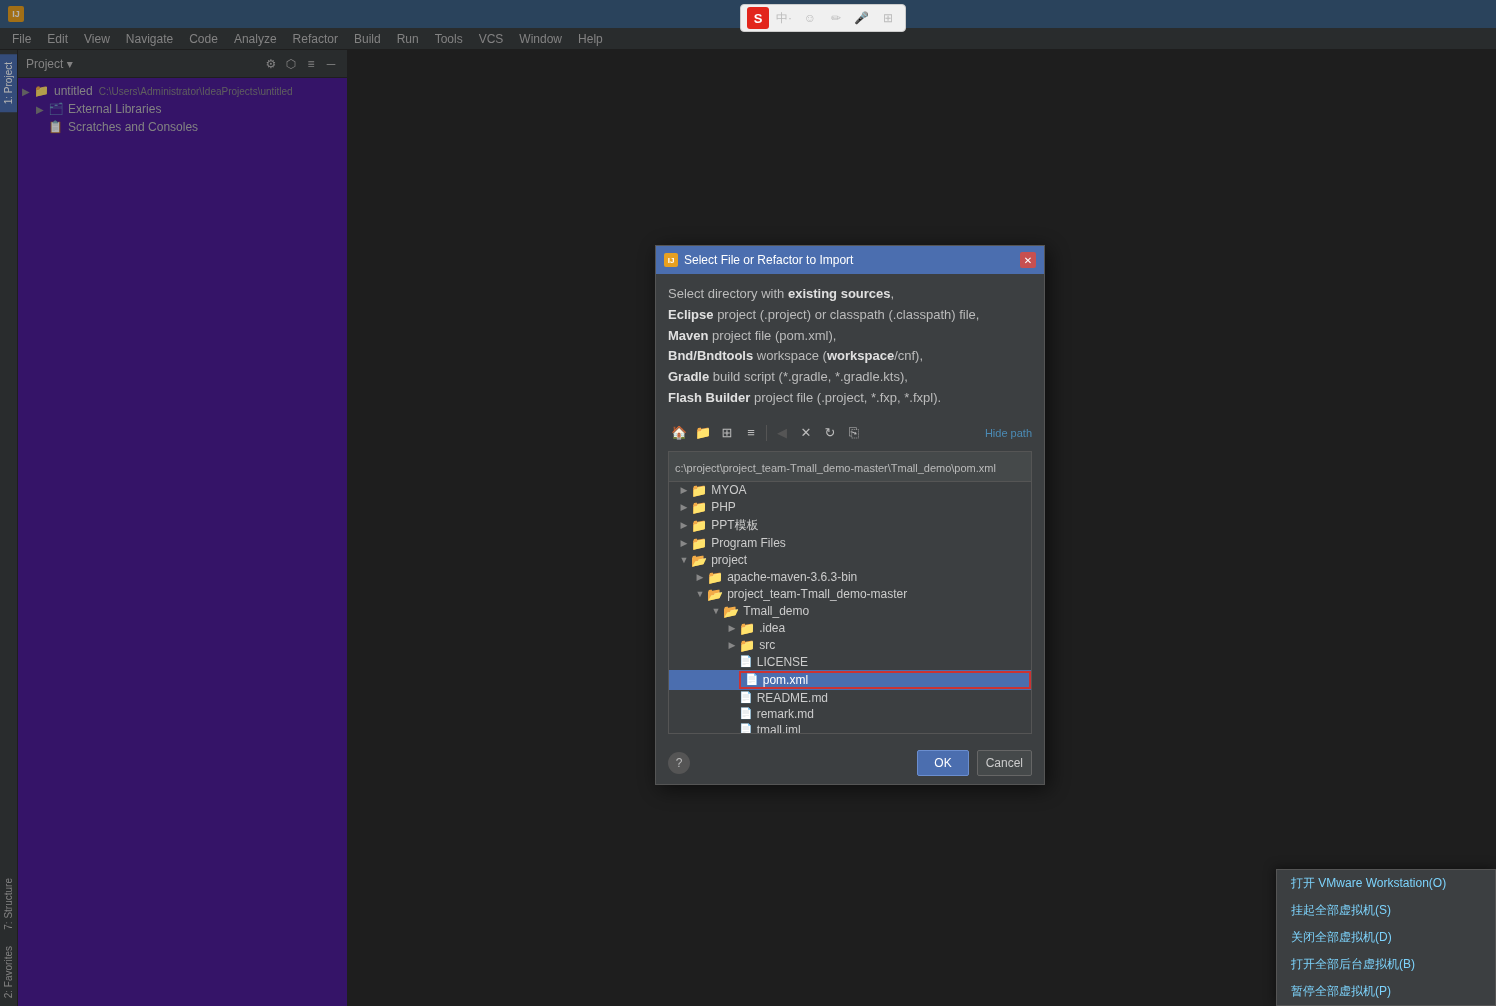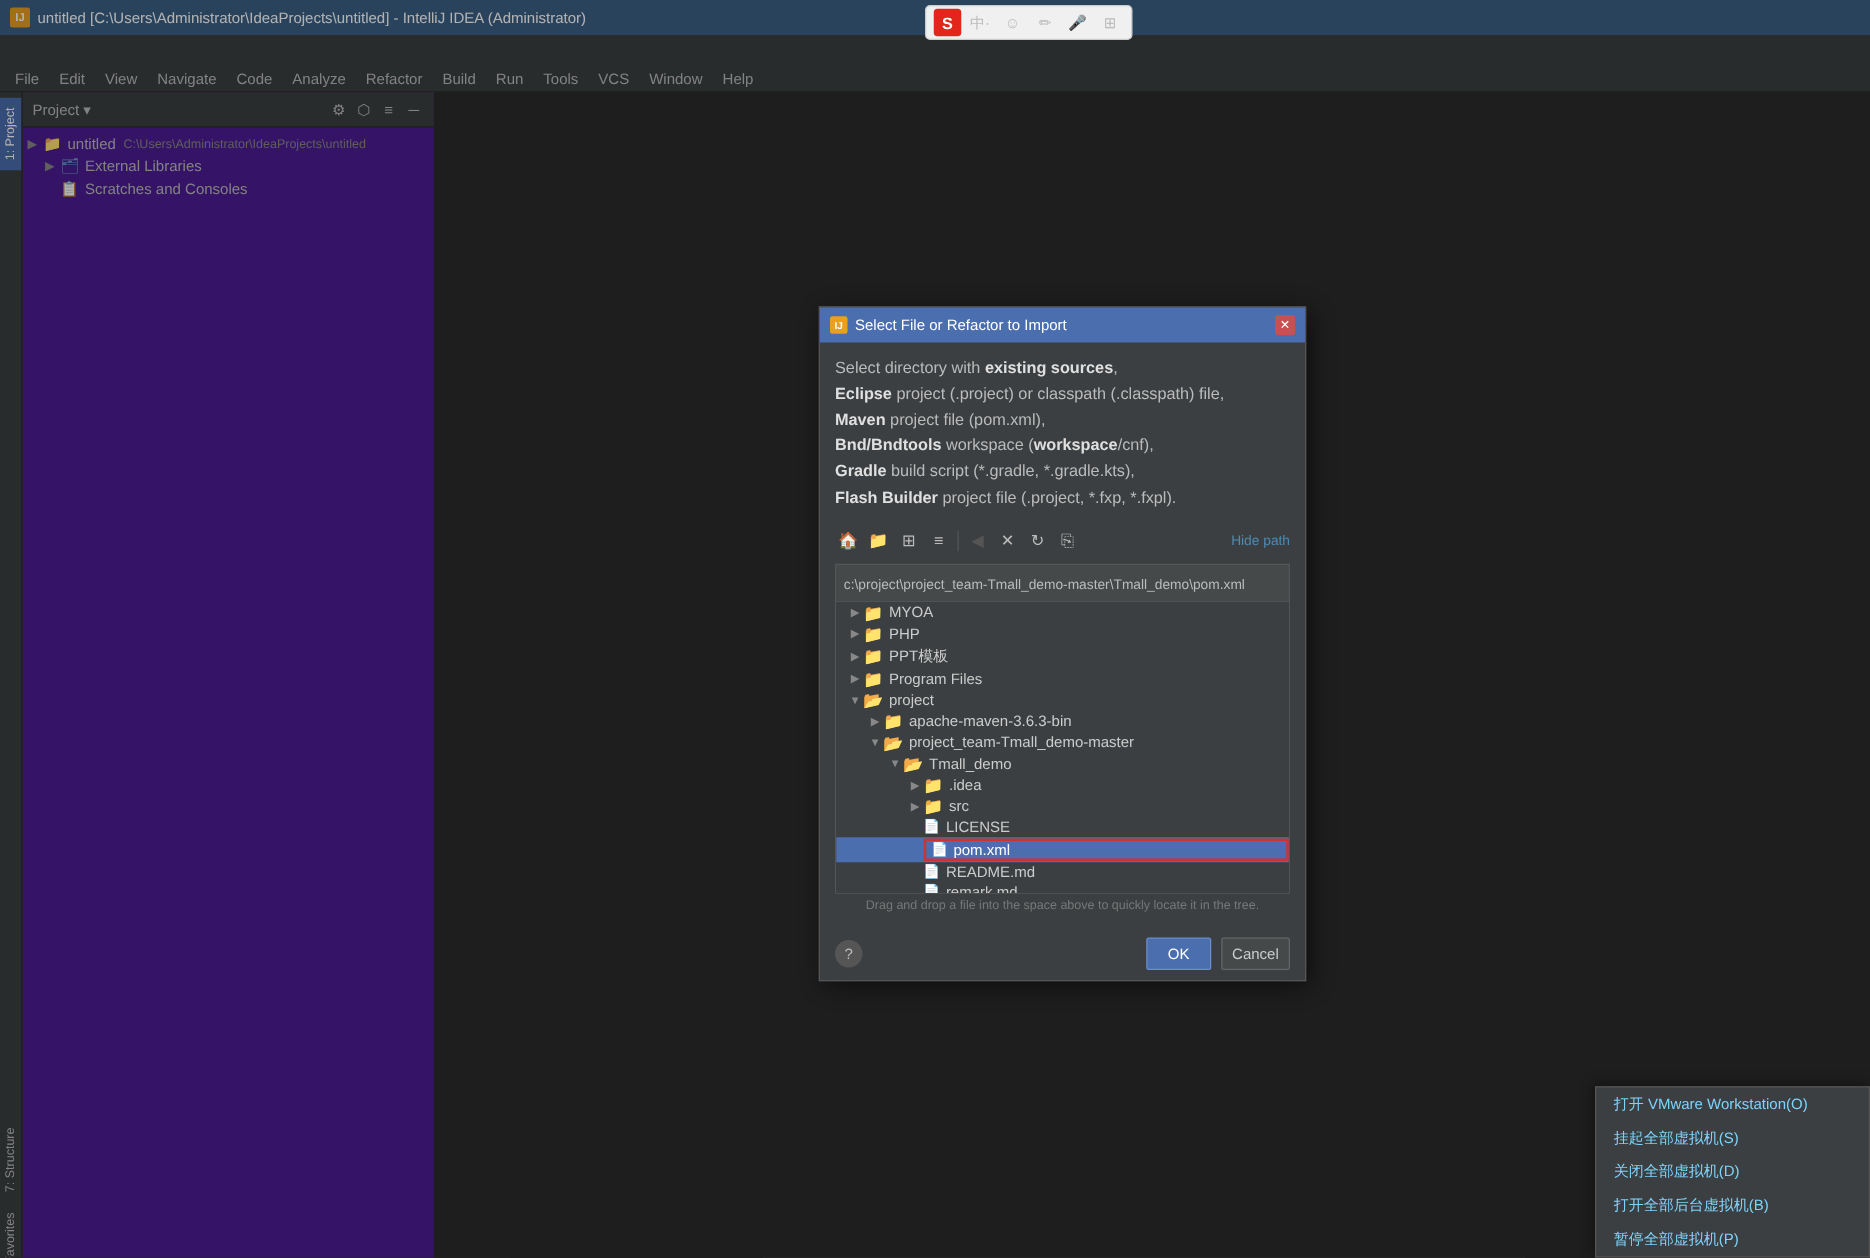--- a/index.html
+++ b/index.html
@@ -40,21 +40,20 @@
     }
 
     
     #menu-bar {
       height: 22px;
       background: #3c3f41;
       display: flex;
       align-items: center;
       padding: 0 4px;
       border-bottom: 1px solid #2b2b2b;
-      margin-top: 24px;
     }
     .menu-item {
       padding: 2px 8px;
       color: #bbbbbb;
       font-size: 12px;
       cursor: pointer;
     }
 
     
     #main-layout {
@@ -433,21 +432,20 @@
   <div class="sogou-icon sogou-logo">S</div>
   <div class="sogou-icon">中·</div>
   <div class="sogou-icon">☺</div>
   <div class="sogou-icon">✏</div>
   <div class="sogou-icon">🎤</div>
   <div class="sogou-icon">⊞</div>
 </div>
 
 <div id="title-bar">
   <div class="title-icon">IJ</div>
-  <span>untitled [C:\Users\Administrator\IdeaProjects\untitled] - IntelliJ IDEA (Administrator)</span>
 </div>
 
 <div id="menu-bar">
   <span class="menu-item">File</span>
   <span class="menu-item">Edit</span>
   <span class="menu-item">View</span>
   <span class="menu-item">Navigate</span>
   <span class="menu-item">Code</span>
   <span class="menu-item">Analyze</span>
   <span class="menu-item">Refactor</span>
@@ -627,21 +625,20 @@
         <span>remark.md</span>
       </div>
 
       <div class="ftree-item" style="padding-left:56px;">
         <span class="ftree-arrow"></span>
         <span class="ftree-file-icon iml">📄</span>
         <span>tmall.iml</span>
       </div>
     </div>
 
-    <div id="drag-drop-hint">Drag and drop a file into the space above to quickly locate it in the tree.</div>
   </div>
 
   <div id="dialog-buttons">
     <button class="help-btn">?</button>
     <button class="dialog-action-btn">OK</button>
     <button class="dialog-cancel-btn">Cancel</button>
   </div>
 </div>
 
 <div id="context-menu">

